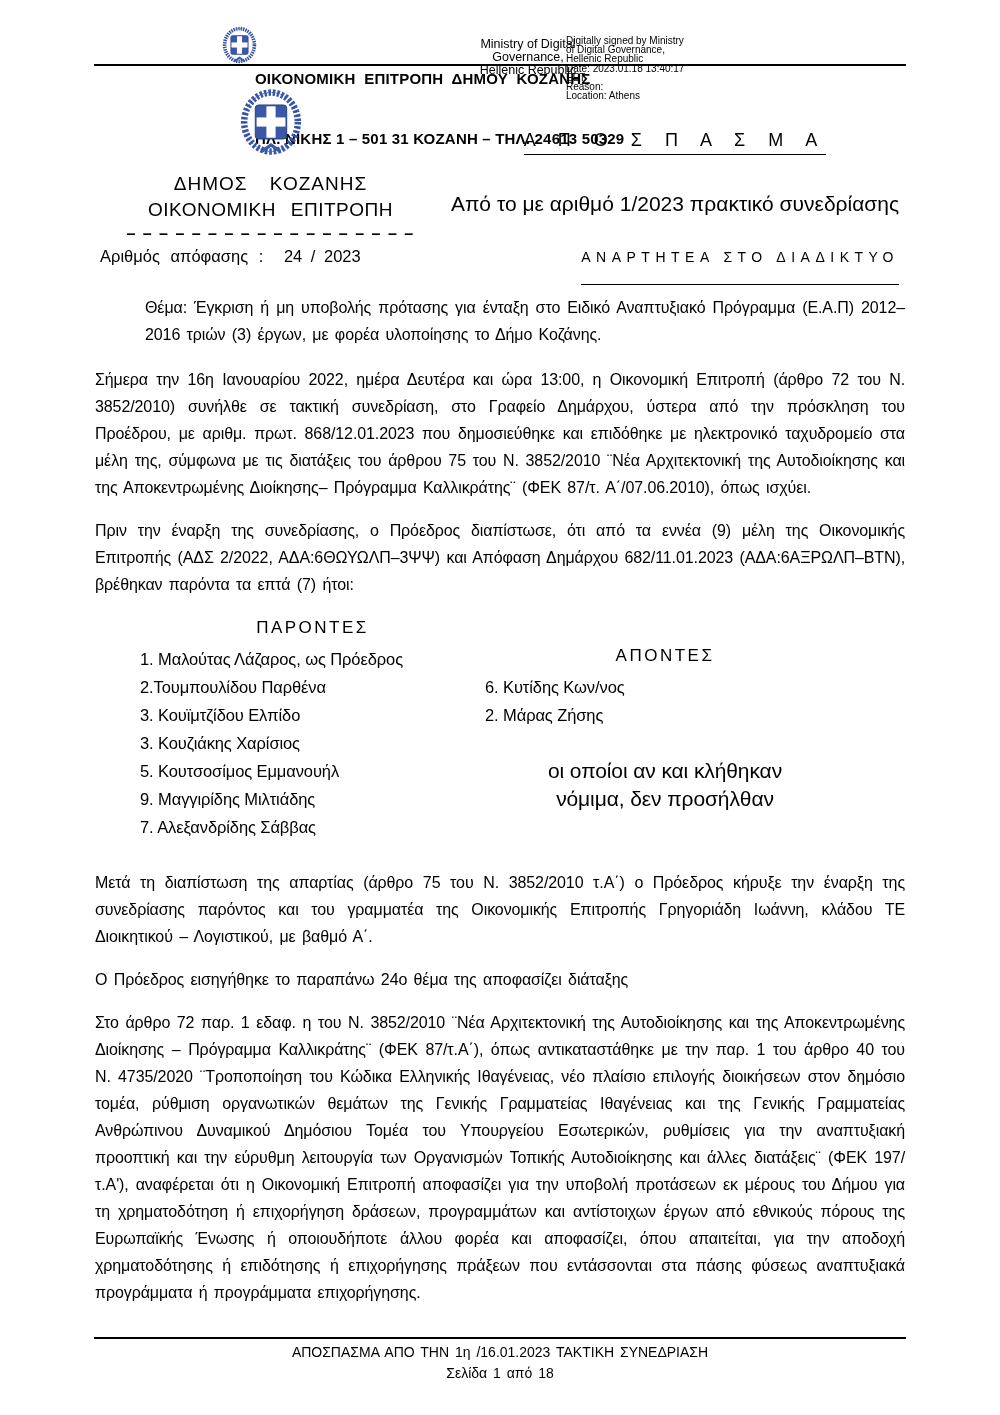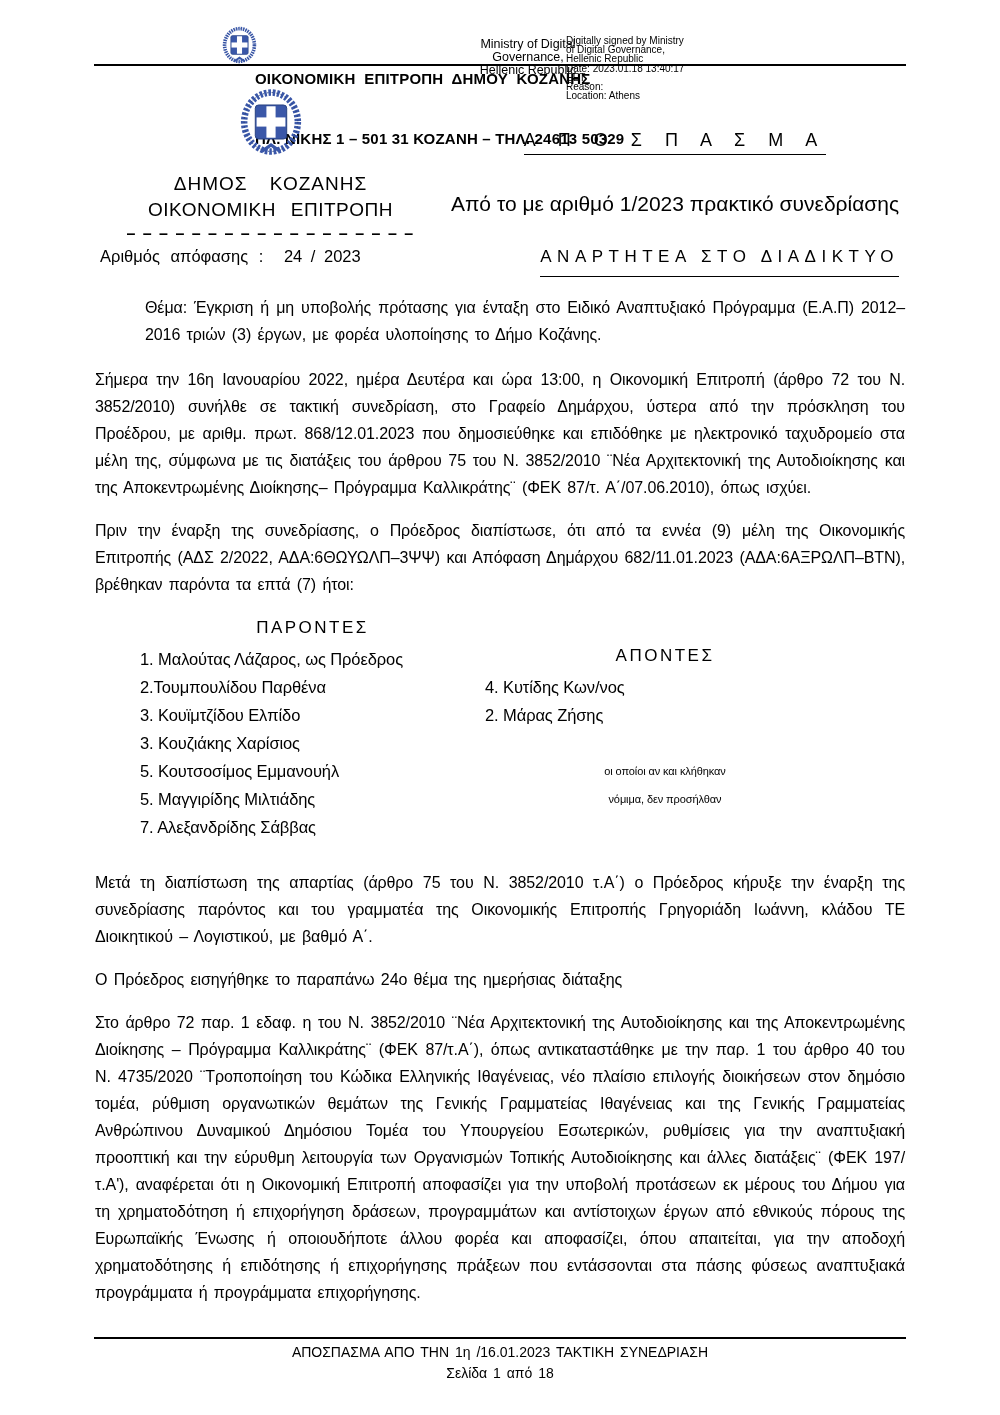--- a/index.html
+++ b/index.html
@@ -29,38 +29,38 @@
   .apospasma-block { position:absolute; left:450px; top:130px; width:450px; text-align:center; }
   .apospasma-title { display:inline-block; font-size:18px; letter-spacing:9px;
                      border-bottom:1.5px solid #000; padding-bottom:3px; }
   .apospasma-subtitle { font-size:21px; margin-top:37px; }
 
   .decision-row { position:absolute; left:95px; top:247px; width:810px;
                   display:flex; justify-content:space-between; align-items:baseline; }
   .decision-label-group { margin-left:5px; font-size:16.5px; }
   .decision-label { word-spacing:6px; }
   .decision-value { margin-left:16px; word-spacing:4px; }
-  .web-notice { font-size:17px; letter-spacing:5.5px; border-bottom:1.5px solid #000;
-                padding-bottom:9px; margin-right:6px; }
+  .web-notice { font-size:14px; letter-spacing:5.5px; border-bottom:1.5px solid #000;
+                padding-bottom:19px; margin-right:6px; }
 
   
   .content { position:absolute; left:95px; top:290px; width:810px;
              font-size:16px; line-height:27px; text-align:justify;
              word-spacing:2px; letter-spacing:-.1px; }
   .theme { padding-left:50px; margin:4px 0 18px 0; }
   .para { margin:0 0 16px 0; }
   .single-line { text-align:left; }
 
   .attendance { margin:8px 0 28px 0; display:flex; text-align:left;align-items:center; }
   .att-col-left { width:390px; padding-left:45px; box-sizing:border-box; }
   .att-col-right { width:360px; }
   .att-header { text-align:center; font-size:17px; letter-spacing:2.5px; line-height:27px; margin-bottom:4px; }
   .att-item { line-height:28px; font-size:16.5px; word-spacing:normal; }
   .att-spacer { height:28px; }
-  .att-note { line-height:28px; font-size:11px; text-align:center; word-spacing:normal; }
+  .att-note { line-height:28px; font-size:21px; text-align:center; word-spacing:normal; }
 
   
   .footer-rule { position:absolute; left:94px; top:1337px; width:812px; border-top:2px solid #000; }
   .footer-text { position:absolute; left:0; top:1342px; width:1000px; text-align:center;
                  font-size:14px; line-height:21px; word-spacing:2px; }
 </style>
 </head>
 <body>
 
 <svg width="0" height="0" style="position:absolute" aria-hidden="true">
@@ -139,36 +139,36 @@
     <p class="para">Πριν την έναρξη της συνεδρίασης, ο Πρόεδρος διαπίστωσε, ότι από τα εννέα (9) μέλη της Οικονομικής Επιτροπής (ΑΔΣ 2/2022, ΑΔΑ:6ΘΩΥΩΛΠ–3ΨΨ) και Απόφαση Δημάρχου 682/11.01.2023 (ΑΔΑ:6ΑΞΡΩΛΠ–ΒΤΝ), βρέθηκαν παρόντα τα επτά (7) ήτοι:</p>
 
     <div class="attendance">
       <div class="att-col-left">
         <div class="att-header">ΠΑΡΟΝΤΕΣ</div>
         <div class="att-item">1. Μαλούτας Λάζαρος, ως Πρόεδρος</div>
         <div class="att-item">2.Τουμπουλίδου Παρθένα</div>
         <div class="att-item">3. Κουϊμτζίδου Ελπίδο</div>
         <div class="att-item">3. Κουζιάκης  Χαρίσιος</div>
         <div class="att-item">5. Κουτσοσίμος Εμμανουήλ</div>
-        <div class="att-item">5. Μαγγιρίδης Μιλτιάδης</div>
+        <div class="att-item">9. Μαγγιρίδης Μιλτιάδης</div>
         <div class="att-item">7. Αλεξανδρίδης Σάββας</div>
       </div>
       <div class="att-col-right">
         <div class="att-header">ΑΠΟΝΤΕΣ</div>
-        <div class="att-item">4. Κυτίδης Κων/νος</div>
+        <div class="att-item">6. Κυτίδης Κων/νος</div>
         <div class="att-item">2. Μάρας Ζήσης</div>
         <div class="att-spacer"></div>
         <div class="att-note">οι οποίοι αν και κλήθηκαν</div>
         <div class="att-note">νόμιμα, δεν προσήλθαν</div>
       </div>
     </div>
 
     <p class="para">Μετά τη διαπίστωση της απαρτίας (άρθρο 75 του Ν. 3852/2010 τ.Α΄) ο Πρόεδρος κήρυξε την έναρξη της συνεδρίασης παρόντος και του γραμματέα της Οικονομικής Επιτροπής Γρηγοριάδη Ιωάννη, κλάδου ΤΕ Διοικητικού – Λογιστικού, με βαθμό Α΄.</p>
 
-    <p class="para single-line">Ο Πρόεδρος εισηγήθηκε το παραπάνω 24ο θέμα της ημερήσιας διάταξης</p>
+    <p class="para single-line">Ο Πρόεδρος εισηγήθηκε το παραπάνω 24ο θέμα της αποφασίζει διάταξης</p>
 
     <p class="para">Στο άρθρο 72 παρ. 1 εδαφ. η του Ν. 3852/2010 ¨Νέα Αρχιτεκτονική της Αυτοδιοίκησης και της Αποκεντρωμένης Διοίκησης – Πρόγραμμα Καλλικράτης¨ (ΦΕΚ 87/τ.Α΄), όπως αντικαταστάθηκε με την παρ. 1 του άρθρο 40 του Ν. 4735/2020 ¨Τροποποίηση του Κώδικα Ελληνικής Ιθαγένειας, νέο πλαίσιο επιλογής διοικήσεων στον δημόσιο τομέα, ρύθμιση οργανωτικών θεμάτων της Γενικής Γραμματείας Ιθαγένειας και της Γενικής Γραμματείας Ανθρώπινου Δυναμικού Δημόσιου Τομέα του Υπουργείου Εσωτερικών, ρυθμίσεις για την αναπτυξιακή προοπτική και την εύρυθμη λειτουργία των Οργανισμών Τοπικής Αυτοδιοίκησης και άλλες διατάξεις¨ (ΦΕΚ 197/τ.Α'), αναφέρεται ότι η  Οικονομική Επιτροπή αποφασίζει για την υποβολή προτάσεων εκ μέρους του Δήμου για τη χρηματοδότηση ή επιχορήγηση δράσεων, προγραμμάτων και αντίστοιχων έργων από εθνικούς πόρους της Ευρωπαϊκής Ένωσης ή οποιουδήποτε άλλου φορέα και αποφασίζει, όπου απαιτείται, για την αποδοχή χρηματοδότησης ή επιδότησης ή επιχορήγησης πράξεων που εντάσσονται στα πάσης φύσεως αναπτυξιακά προγράμματα ή προγράμματα επιχορήγησης.</p>
 
   </div>
 
   <div class="footer-rule"></div>
   <div class="footer-text">
     <div>ΑΠΟΣΠΑΣΜΑ ΑΠΟ ΤΗΝ 1η /16.01.2023  ΤΑΚΤΙΚΗ  ΣΥΝΕΔΡΙΑΣΗ</div>
     <div>Σελίδα 1 από 18</div>
   </div>

